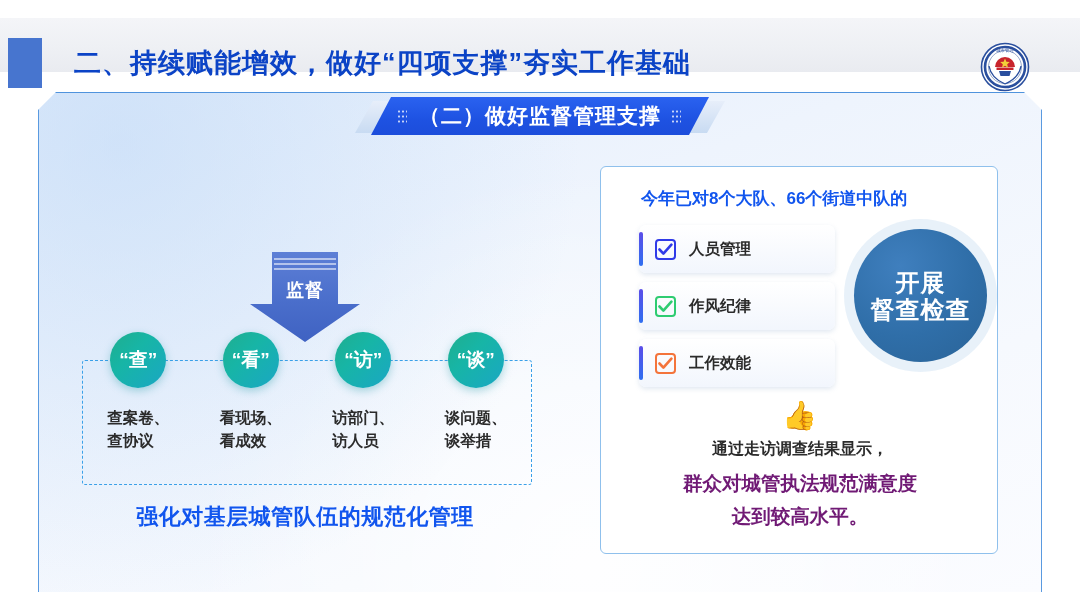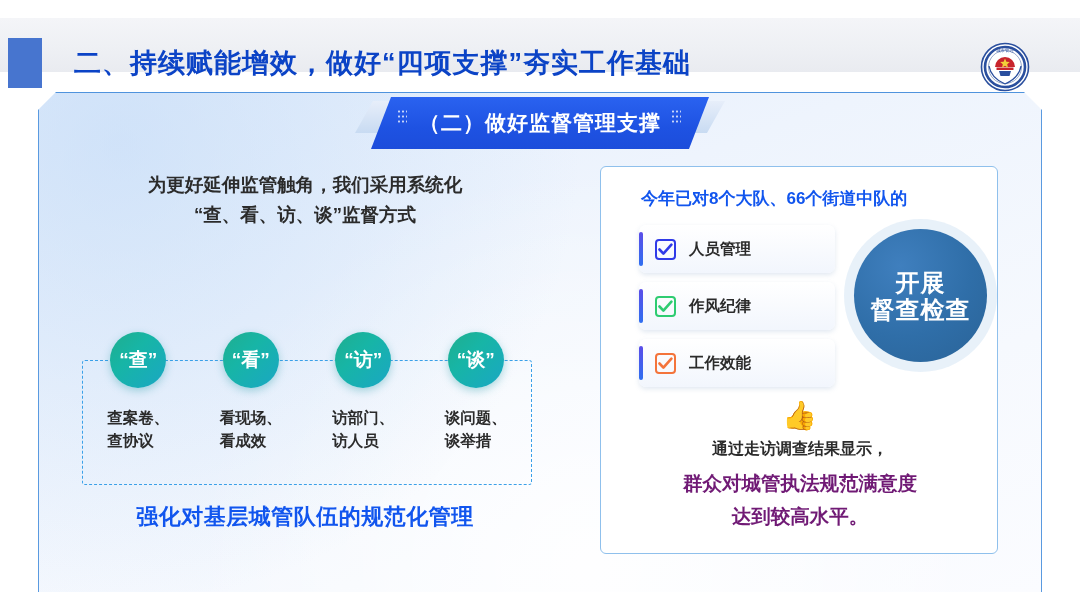--- a/index.html
+++ b/index.html
@@ -64,21 +64,21 @@
   }
   .ribbon-wing {
     position: absolute; top: 4px;
     width: 42px; height: 32px;
     background: linear-gradient(180deg,#e7eefa 0%, #c8dbf2 100%);
   }
   #ribbon-wing-left { left: 0; clip-path: polygon(18px 0, 100% 0, 100% 100%, 0 100%); }
   #ribbon-wing-right { right: 0; clip-path: polygon(0 0, 100% 0, calc(100% - 18px) 100%, 0 100%); }
   #section-ribbon {
     position: absolute; left: 16px; top: 0;
-    width: 338px; height: 52px;
+    width: 338px; height: 38px;
     background: linear-gradient(180deg,#2a62f0 0%, #1e52e2 60%, #1c4ddb 100%);
     clip-path: polygon(20px 0, 100% 0, calc(100% - 20px) 100%, 0 100%);
     display: flex; align-items: center; justify-content: center;
   }
   #section-ribbon-text {
     color: #ffffff; font-size: 21px; font-weight: bold; letter-spacing: 1px;
     white-space: nowrap;
   }
   .ribbon-dots {
     position: absolute; top: 12px; width: 10px; height: 16px;
@@ -240,25 +240,28 @@
     <div class="ribbon-wing" id="ribbon-wing-right"></div>
     <div id="section-ribbon">
       <span id="section-ribbon-text">（二）做好监督管理支撑</span>
     </div>
     <div class="ribbon-dots" id="ribbon-dots-left"></div>
     <div class="ribbon-dots" id="ribbon-dots-right"></div>
   </div>
 
   <div id="left-col">
 
-    <div id="intro-text">
-      <div>为更好延伸监管触角，我们采用系统化</div>
-      <div>“查、看、访、谈”监督方式</div>
-    </div>
-
+
+    <div id="arrow-block">
+      <div id="arrow-shape"></div>
+      <div class="arrow-stripe" style="top:6px"></div>
+      <div class="arrow-stripe" style="top:11px"></div>
+      <div class="arrow-stripe" style="top:16px"></div>
+      <div id="arrow-text">监督</div>
+    </div>
 
     <div id="methods-box"></div>
 
     <div id="methods-row">
       <div class="method-item">
         <div class="method-circle">“查”</div>
         <div class="method-label">查案卷、
 查协议</div>
       </div>
       <div class="method-item">

